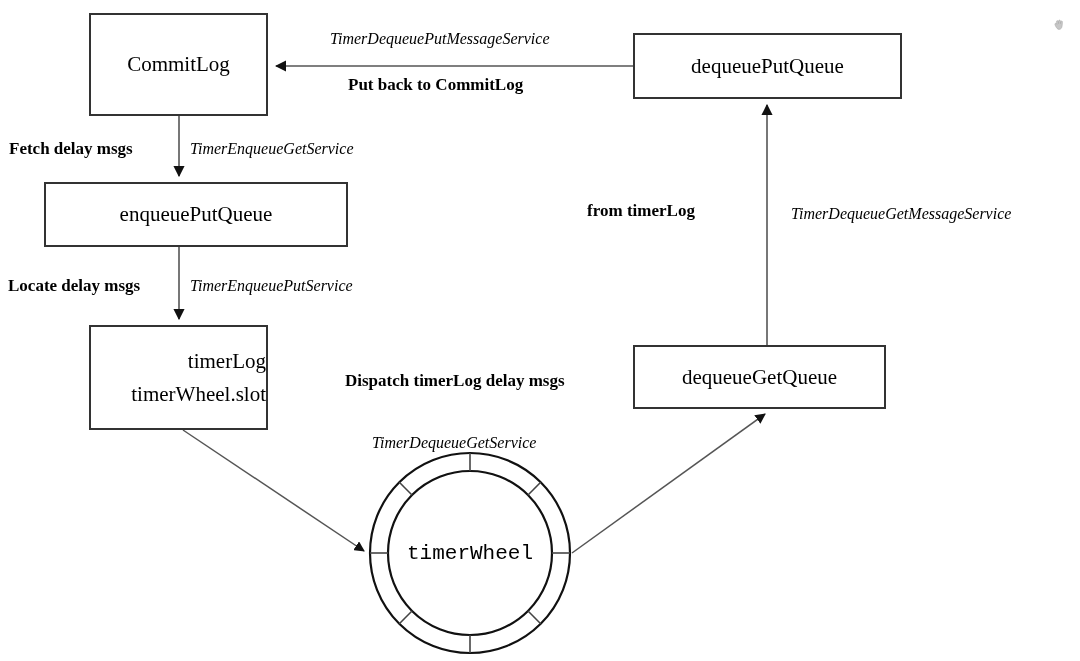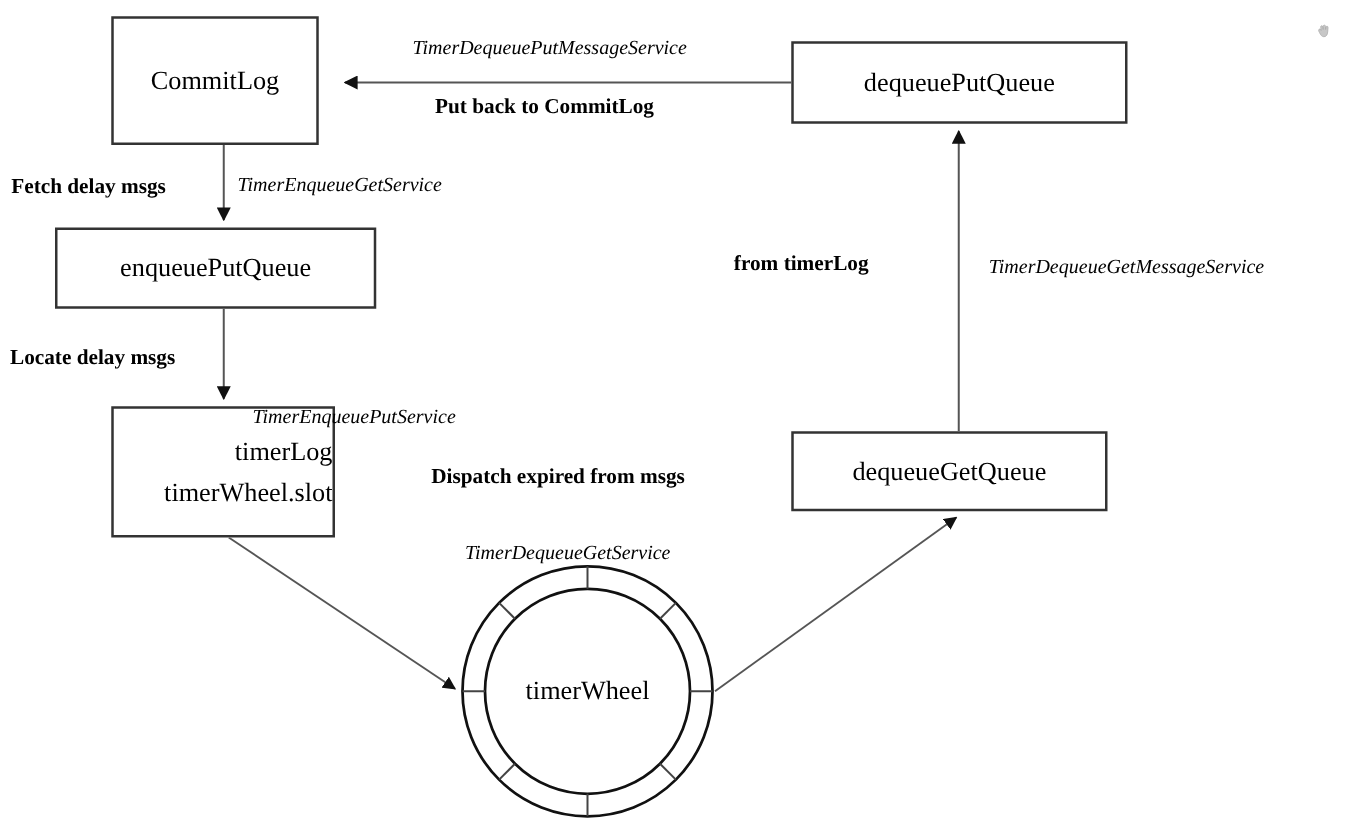--- a/index.html
+++ b/index.html
@@ -61,21 +61,21 @@
     line-height: 1.3;
     white-space: normal;
     width: 240px;
   }
   .wheel-label {
     position: absolute;
     font-size: 21px;
     color: #000000;
     z-index: 4;
     white-space: nowrap;
-    font-family: Liberation Serif, serif;
+    font-family: Liberation Mono, monospace;
   }
   .cursor-icon {
     position: absolute;
     z-index: 6;
     width: 14px;
     height: 14px;
     opacity: 0.55;
   }
 </style>
 </head>
@@ -122,25 +122,25 @@
       <line x1="528.0" y1="495.0" x2="540.7" y2="482.3" stroke="#444444" stroke-width="1.6"></line>
       <line x1="470.0" y1="471.0" x2="470.0" y2="453.0" stroke="#444444" stroke-width="1.6"></line>
       <line x1="412.0" y1="495.0" x2="399.3" y2="482.3" stroke="#444444" stroke-width="1.6"></line>
       <line x1="388.0" y1="553.0" x2="370.0" y2="553.0" stroke="#444444" stroke-width="1.6"></line>
       <line x1="412.0" y1="611.0" x2="399.3" y2="623.7" stroke="#444444" stroke-width="1.6"></line>
       <line x1="470.0" y1="635.0" x2="470.0" y2="653.0" stroke="#444444" stroke-width="1.6"></line>
       <line x1="528.0" y1="611.0" x2="540.7" y2="623.7" stroke="#444444" stroke-width="1.6"></line>
     </g>
   </svg>
 
-  <div class="node-box" style="left:89px; top:13px; width:166px; height:103px;">
+  <div class="node-box" style="left:89px; top:13px; width:179px; height:103px;">
     <div class="node-label">CommitLog</div>
   </div>
 
-  <div class="node-box" style="left:44px; top:182px; width:257px; height:65px;">
+  <div class="node-box" style="left:44px; top:182px; width:304px; height:65px;">
     <div class="node-label">enqueuePutQueue</div>
   </div>
 
   <div class="node-box" style="left:89px; top:325px; width:179px; height:105px;align-items:flex-end;">
     <div class="node-label">timerLog</div>
     <div class="node-label">timerWheel.slot</div>
   </div>
 
   <div class="node-box" style="left:633px; top:33px; width:269px; height:66px;">
     <div class="node-label">dequeuePutQueue</div>
@@ -155,29 +155,29 @@
   <div class="edge-label italic" style="left:330px; top:30px;">TimerDequeuePutMessageService</div>
 
   <div class="edge-label bold" style="left:348px; top:75px;">Put back to CommitLog</div>
 
   <div class="edge-label bold" style="left:9px; top:139px;">Fetch delay msgs</div>
 
   <div class="edge-label italic" style="left:190px; top:140px;">TimerEnqueueGetService</div>
 
   <div class="edge-label bold" style="left:8px; top:276px;">Locate delay msgs</div>
 
-  <div class="edge-label italic" style="left:202px; top:277px;margin-top:48px;">TimerEnqueuePutService</div>
+  <div class="edge-label italic" style="left:190px; top:277px;">TimerEnqueuePutService</div>
 
   <div class="edge-label bold two-line" style="left:521px; top:200px;">
     <div>from timerLog</div>
   </div>
 
   <div class="edge-label italic" style="left:791px; top:205px;">TimerDequeueGetMessageService</div>
 
-  <div class="edge-label bold" style="left:345px; top:371px;">Dispatch expired from msgs</div>
+  <div class="edge-label bold" style="left:345px; top:371px;">Dispatch timerLog delay msgs</div>
 
   <div class="edge-label italic" style="left:372px; top:401px;margin-top:33px;">TimerDequeueGetService</div>
 
   <svg class="cursor-icon" viewBox="0 0 16 16" xmlns="http://www.w3.org/2000/svg" style="left:1052px; top:18px;">
     <path d="M4 9 C3 7.5 3.2 6 4.3 6 C5 6 5.3 6.6 5.6 7.3
              L5.2 4.3 C5.1 3.4 5.6 3 6.2 3 C6.8 3 7.1 3.5 7.2 4.2
              L7.5 6.4 L7.5 3.6 C7.5 2.8 8 2.4 8.6 2.4 C9.2 2.4 9.6 2.9 9.6 3.6
              L9.7 6.4 L10 4.4 C10.1 3.7 10.5 3.3 11.1 3.4
              C11.7 3.5 12 4 11.9 4.8 L11.6 8.6 C11.4 11.3 10.3 13 8.1 13
              C6.3 13 5.3 11.6 4 9 Z" fill="#9a9a9a" stroke="#666666" stroke-width="0.7" stroke-linejoin="round"></path>

